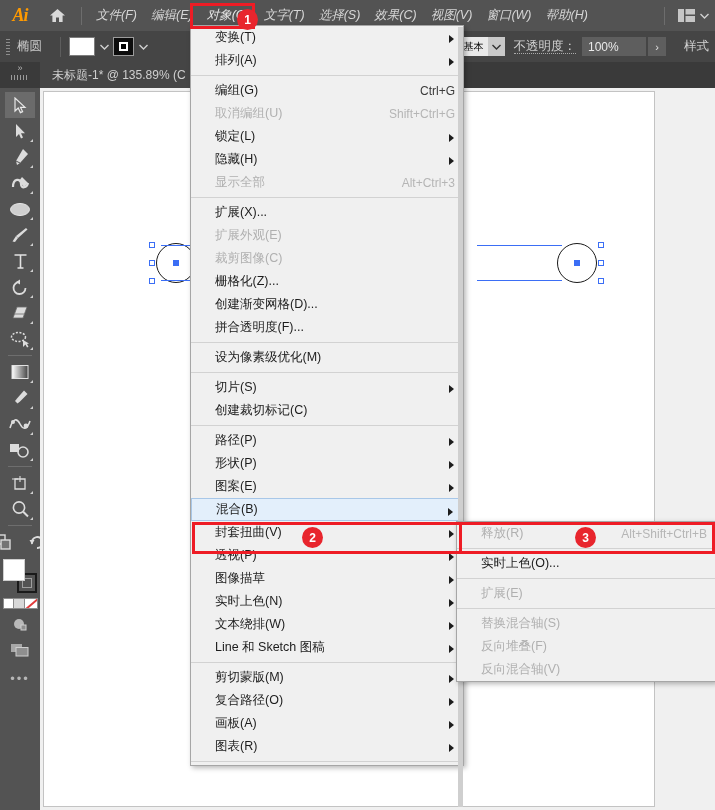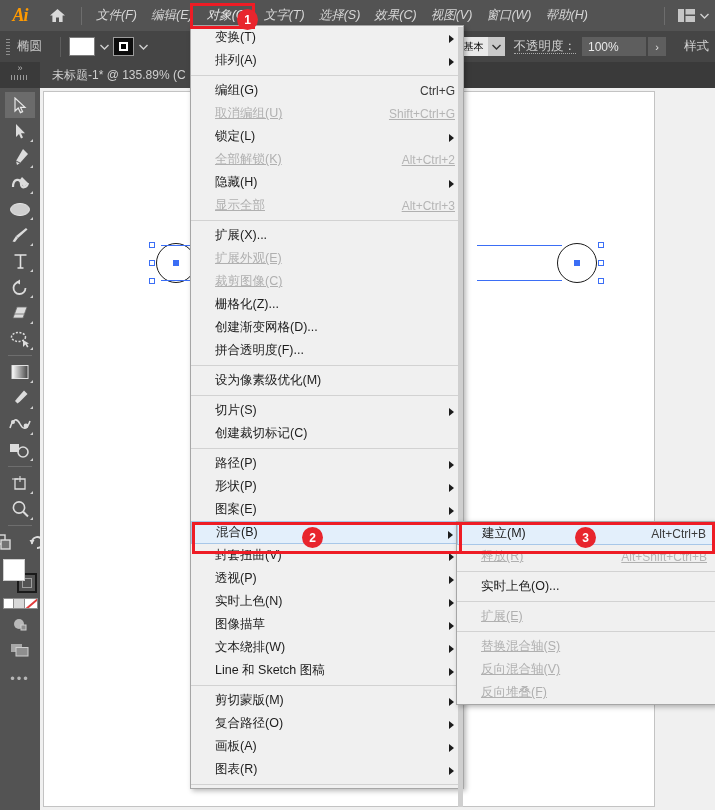--- a/index.html
+++ b/index.html
@@ -112,21 +112,21 @@
   .menu{
     position:absolute;background:#f0f0f0;border:1px solid #a6a6a6;
     box-shadow:2px 2px 5px rgba(0,0,0,.28);
   }
   #menu-object{left:190px;top:25px;width:272px;}
   #menu-blend{left:456px;top:521px;width:258px;}
   .mrow{
     position:relative;height:23px;display:flex;align-items:center;
     padding:0 8px 0 24px;font-size:12.5px;color:#1c1c1c;white-space:nowrap;
   }
-  .mrow.dis{color:#b0b0b0;text-decoration:underline;}
+  .mrow.dis{color:#b0b0b0;}
   .mrow .sc{margin-left:auto;padding-left:24px;font-size:12px;color:#3a3a3a;}
   .mrow.dis .sc{color:#b5b5b5;}
   .mrow .arw{position:absolute;right:9px;top:9px;width:0;height:0;
     border-top:4px solid transparent;border-bottom:4px solid transparent;border-left:5px solid #1c1c1c;}
   .mrow.hi{background:#e3effb;border:1px solid #a8c7e8;box-sizing:border-box;height:23px;}
   .msep{height:1px;background:#d2d2d2;margin:3px 0;}
   .redbox{position:absolute;border:3px solid #ee1c25;box-sizing:border-box;pointer-events:none;}
   .badge{
     position:absolute;width:21px;height:21px;border-radius:50%;background:#e8252d;
     color:#fff;font-size:12px;font-weight:bold;display:flex;align-items:center;justify-content:center;
@@ -435,24 +435,20 @@
           <span class="sc">Ctrl+G</span>
         </div>
         <div class="mrow dis">
           <span>取消编组(U)</span>
           <span class="sc">Shift+Ctrl+G</span>
         </div>
         <div class="mrow">
           <span>锁定(L)</span>
           <span class="arw"></span>
         </div>
-        <div class="mrow dis">
-          <span>全部解锁(K)</span>
-          <span class="sc">Alt+Ctrl+2</span>
-        </div>
         <div class="mrow">
           <span>隐藏(H)</span>
           <span class="arw"></span>
         </div>
         <div class="mrow dis">
           <span>显示全部</span>
           <span class="sc">Alt+Ctrl+3</span>
         </div>
         <div class="msep"></div>
         <div class="mrow">
@@ -504,25 +500,25 @@
         </div>
         <div class="mrow">
           <span>封套扭曲(V)</span>
           <span class="arw"></span>
         </div>
         <div class="mrow">
           <span>透视(P)</span>
           <span class="arw"></span>
         </div>
         <div class="mrow">
+          <span>图像描草</span>
+          <span class="arw"></span>
+        </div>
+        <div class="mrow">
           <span>实时上色(N)</span>
-          <span class="arw"></span>
-        </div>
-        <div class="mrow">
-          <span>图像描草</span>
           <span class="arw"></span>
         </div>
         <div class="mrow">
           <span>文本绕排(W)</span>
           <span class="arw"></span>
         </div>
         <div class="mrow">
           <span>Line 和 Sketch 图稿</span>
           <span class="arw"></span>
         </div>
@@ -543,45 +539,41 @@
           <span>图表(R)</span>
           <span class="arw"></span>
         </div>
         <div class="msep"></div>
       </div>
     <div class="scroll-v" style="top:1px;height:780px;"></div>
   </div>
 
   <div class="menu" id="menu-blend">
     <div id="blend-menu-rows">
-        <div class="mrow hi">
-          <span>建立(M)</span>
-          <span class="sc">Alt+Ctrl+B</span>
-        </div>
         <div class="mrow dis">
           <span>释放(R)</span>
           <span class="sc">Alt+Shift+Ctrl+B</span>
         </div>
         <div class="msep"></div>
         <div class="mrow">
           <span>实时上色(O)...</span>
         </div>
         <div class="msep"></div>
         <div class="mrow dis">
           <span>扩展(E)</span>
         </div>
         <div class="msep"></div>
         <div class="mrow dis">
           <span>替换混合轴(S)</span>
         </div>
         <div class="mrow dis">
+          <span>反向堆叠(F)</span>
+        </div>
+        <div class="mrow dis">
           <span>反向混合轴(V)</span>
-        </div>
-        <div class="mrow dis">
-          <span>反向堆叠(F)</span>
         </div>
       </div>
   </div>
 
   <div class="redbox" style="left:190px;top:3px;width:65px;height:26px;"></div>
   <div class="redbox" style="left:192px;top:522px;width:270px;height:32px;"></div>
   <div class="redbox" style="left:459px;top:522px;width:256px;height:32px;"></div>
 
   <div class="badge" style="left:237px;top:9px;">1</div>
   <div class="badge" style="left:302px;top:527px;">2</div>

